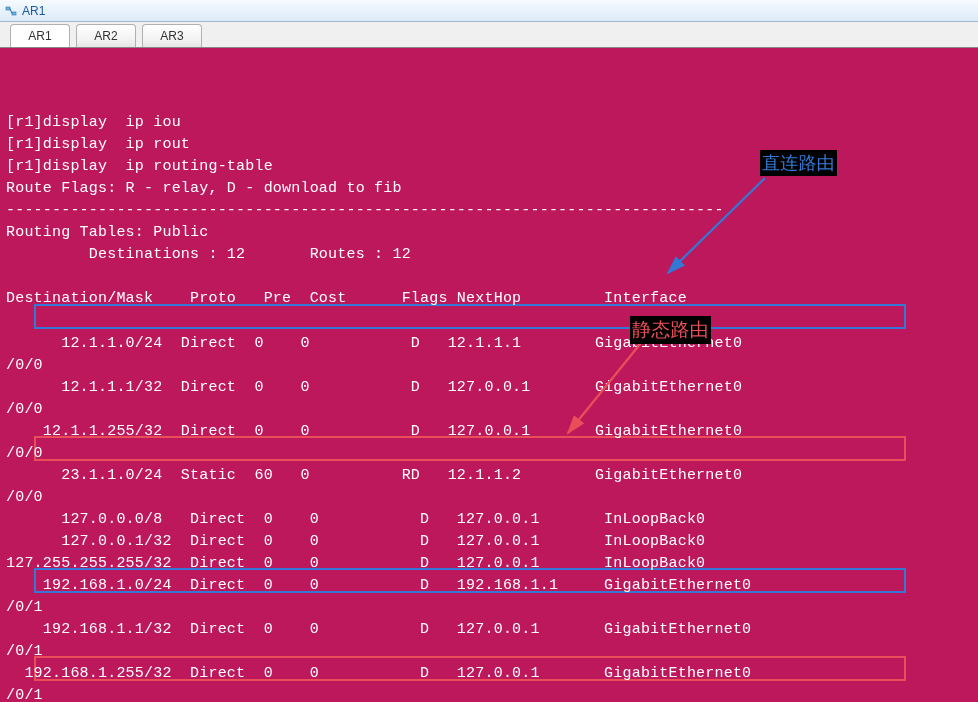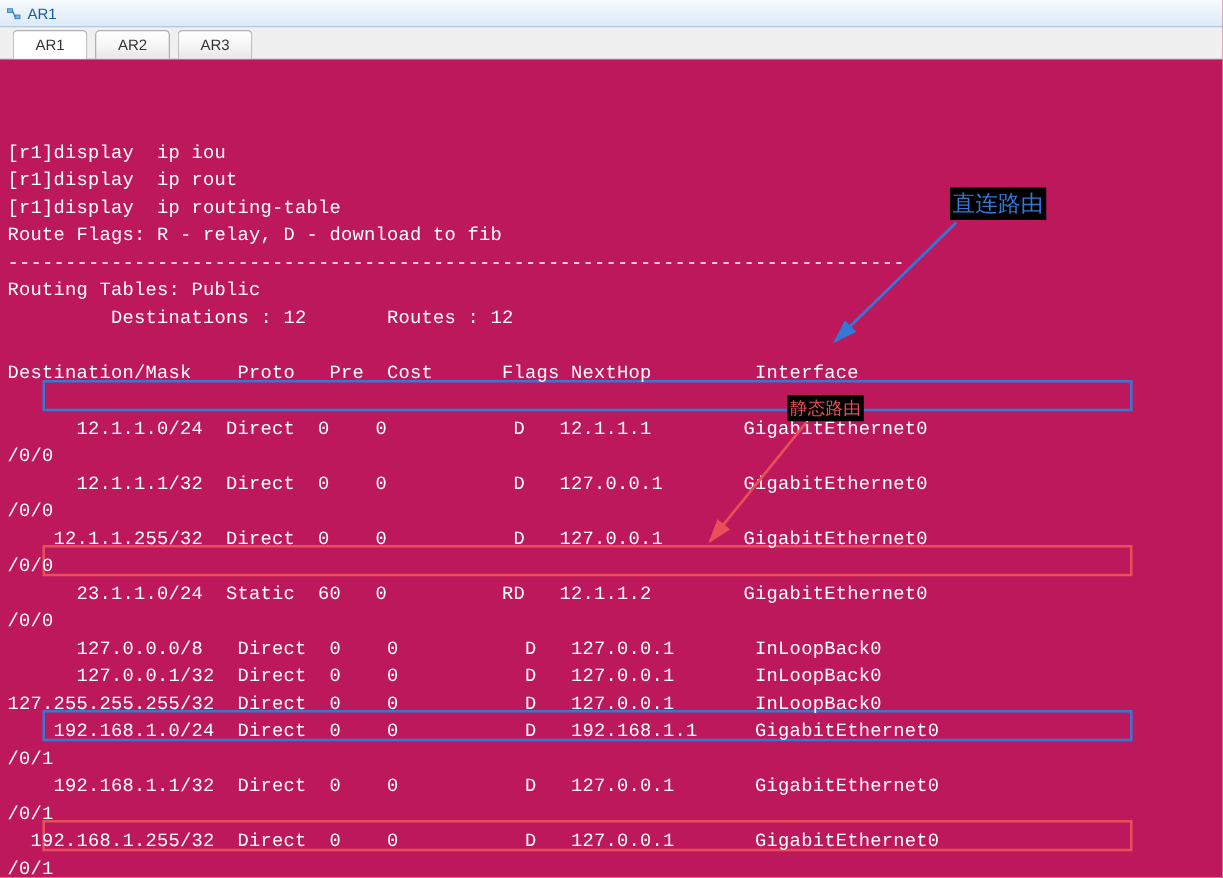--- a/index.html
+++ b/index.html
@@ -131,21 +131,21 @@
     left: 660px;
     top: 125px;
     z-index: 4;
     pointer-events: none;
   }
   .label-red {
     position: absolute;
     left: 630px;
     top: 268px;
     font-family: "SimSun", "Microsoft YaHei", sans-serif;
-    font-size: 14px;
+    font-size: 19px;
     color: #e94f58;
     z-index: 5;
     background: #000;
     padding: 0 2px;
   }
   .arrow-red {
     position: absolute;
     left: 560px;
     top: 285px;
     z-index: 4;

